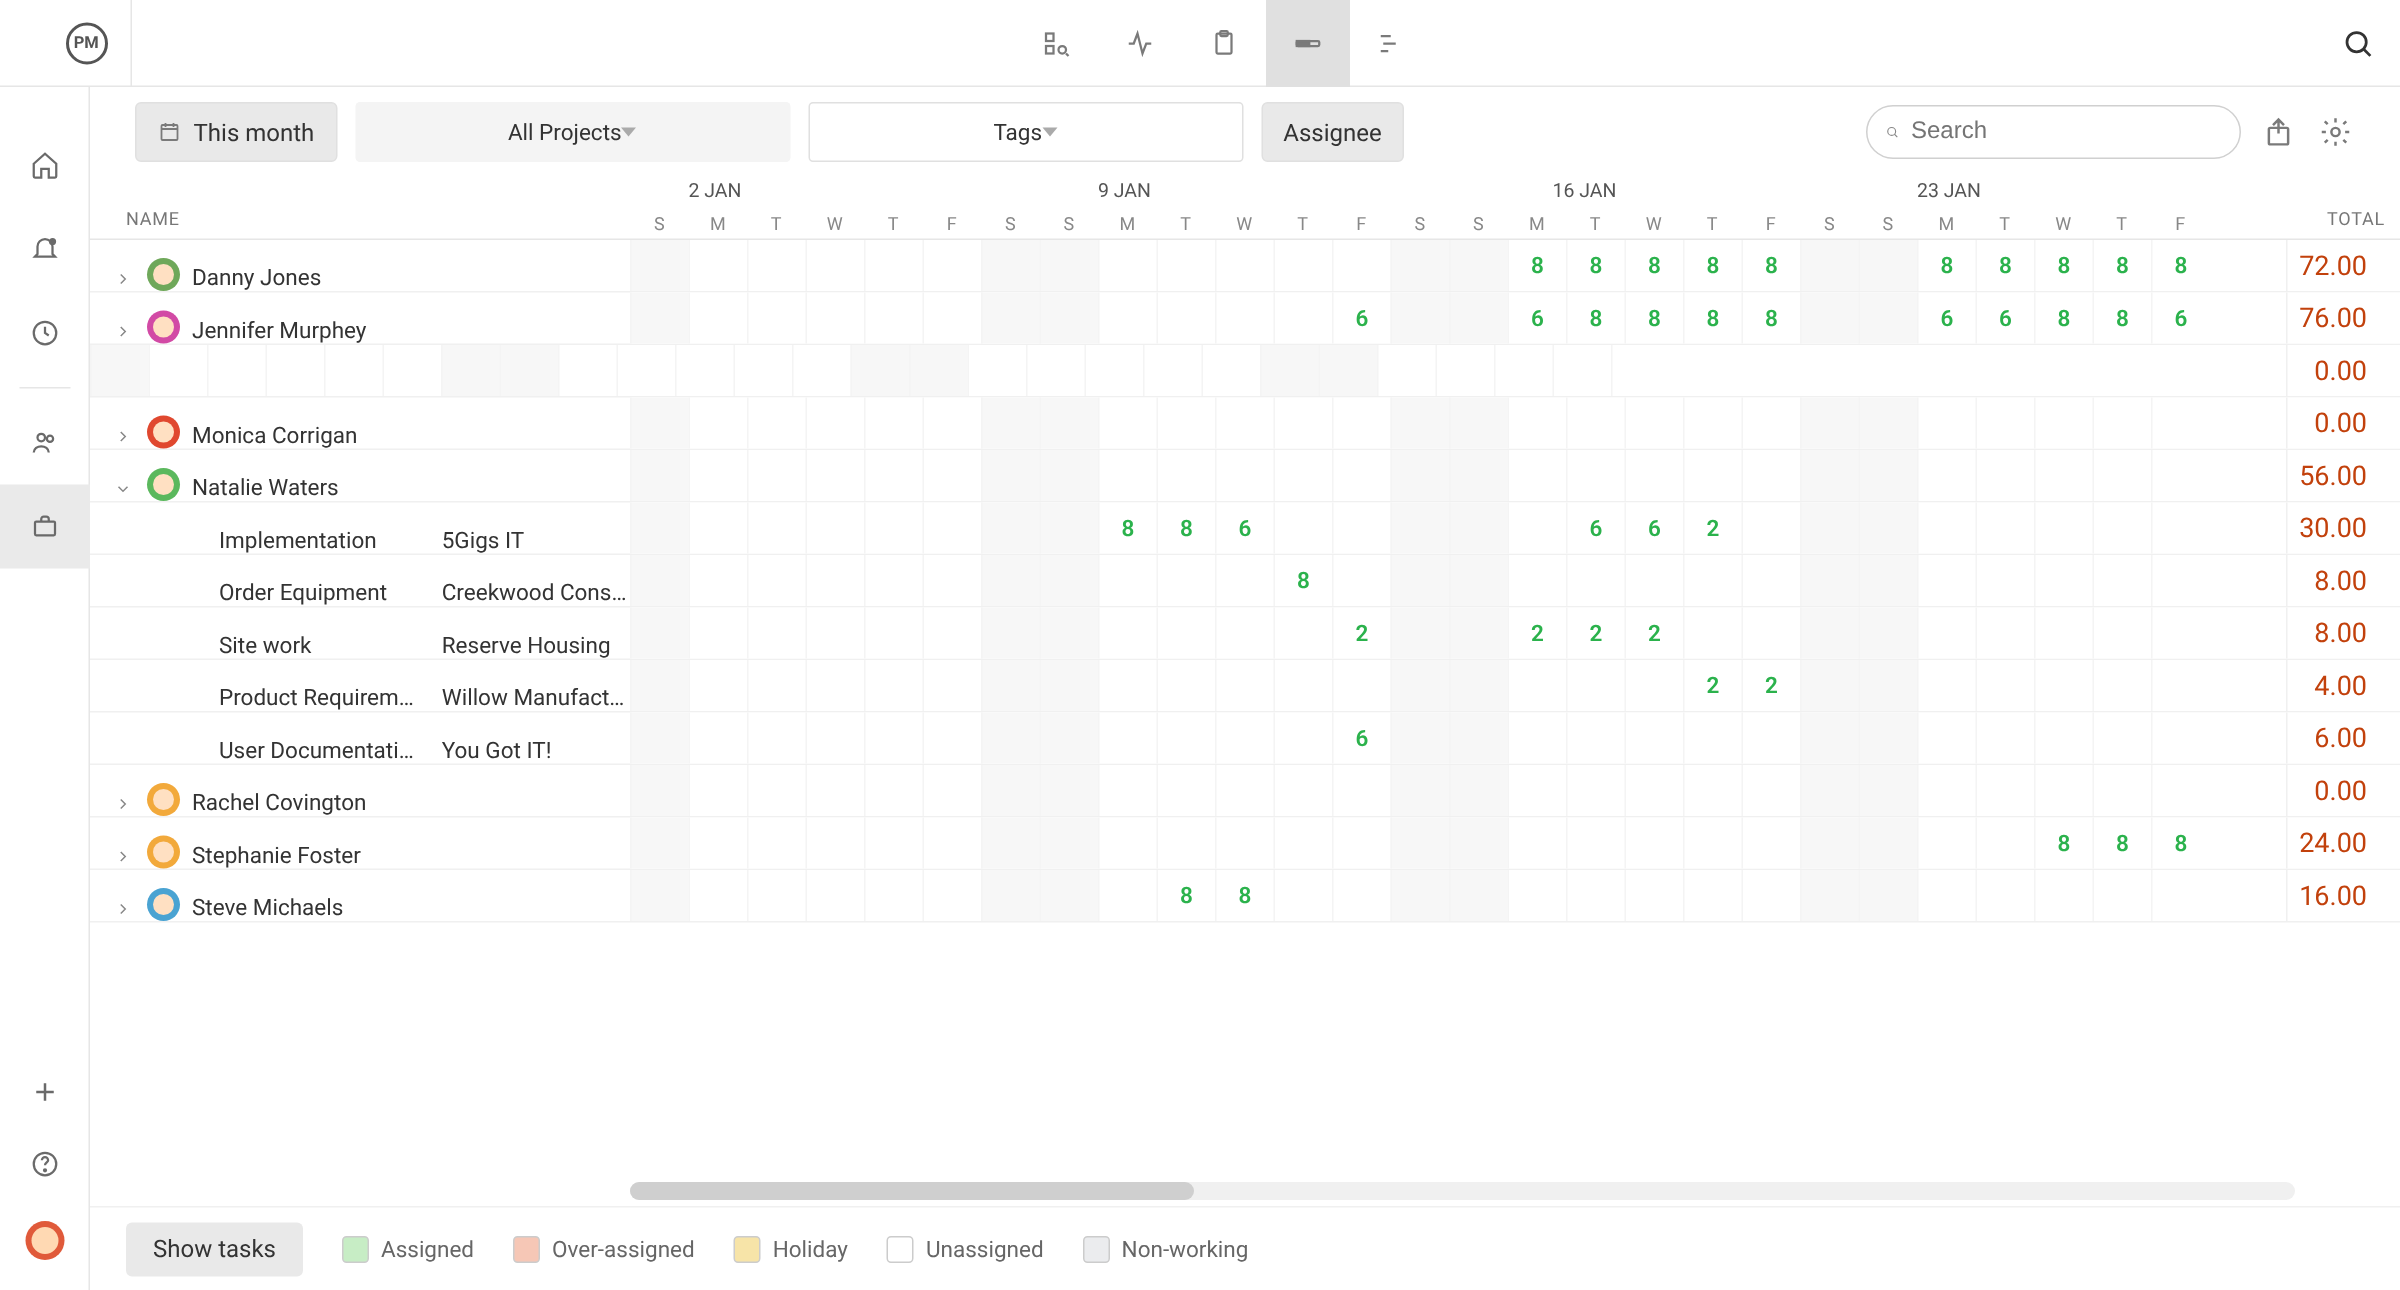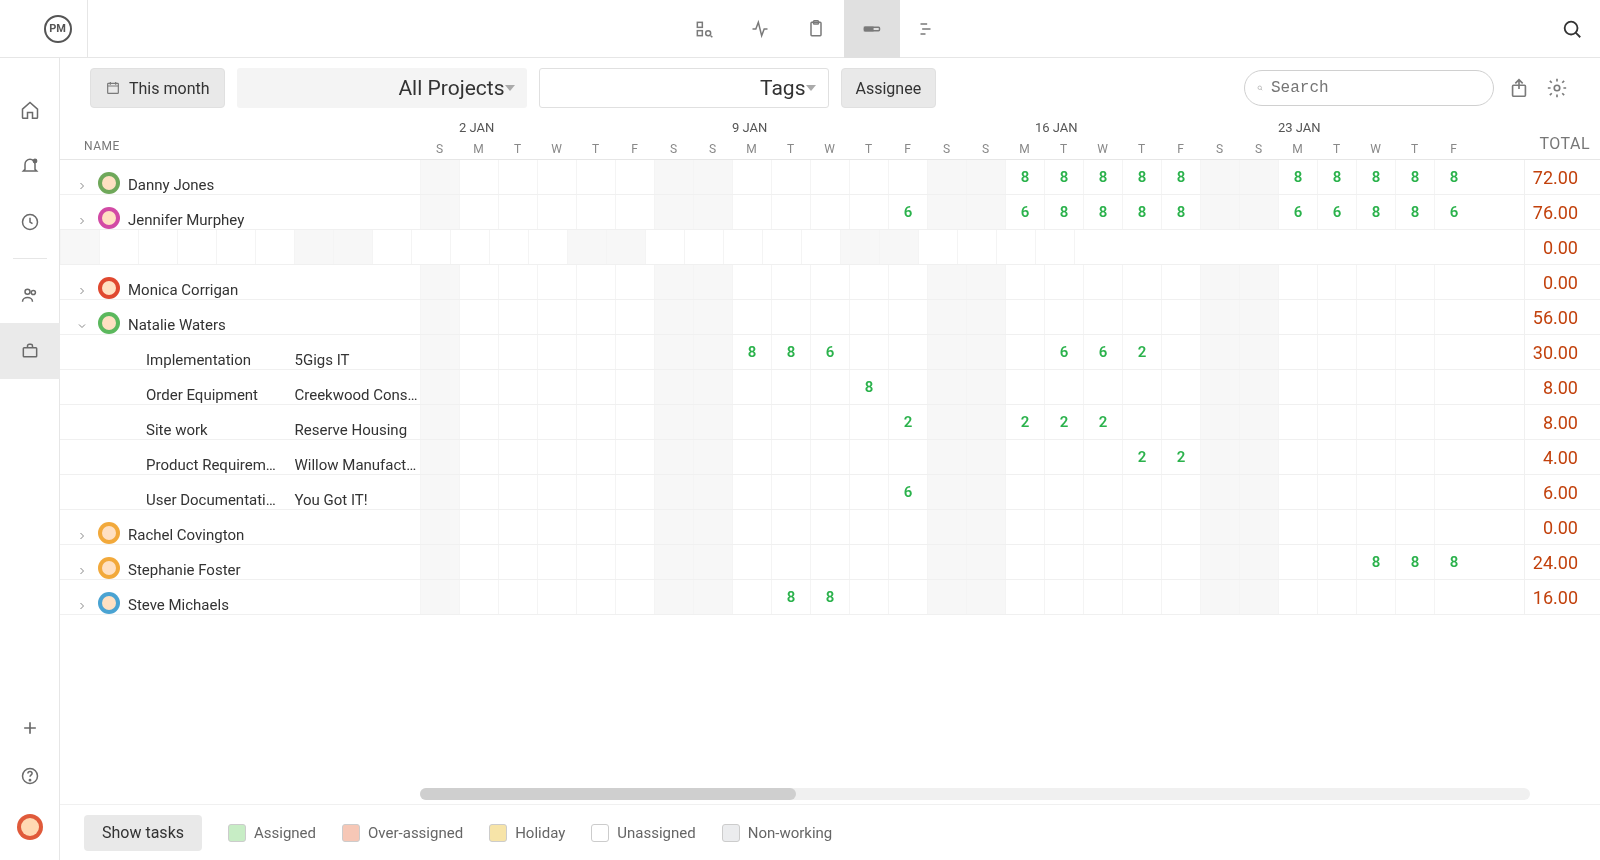--- a/index.html
+++ b/index.html
@@ -27,42 +27,42 @@
 .rail-avatar-inner { width: 18px; height: 18px; border-radius: 50%; background: #ffd9b3; }
 .rail-divider { width: 34px; border-top: 1px solid #e6e6e6; margin: 8px 0; }
 
 
 .main { position: absolute; left: 60px; right: 0; top: 58px; bottom: 0; display: flex; flex-direction: column; }
 
 
 .toolbar { height: 60px; display: flex; align-items: center; padding: 0 30px; gap: 12px; }
 .btn { background: #e9e9e9; border: 1px solid #e0e0e0; border-radius: 4px; height: 40px; display: flex; align-items: center; padding: 0 14px; font-size: 16px; color: #333; cursor: pointer; justify-content: space-between; }
 .btn svg { width: 16px; height: 16px; margin-right: 8px; color: #7a7a7a; }
-.dropdown { background: #f4f4f4; height: 40px; display: flex; align-items: center; padding: 0 12px; font-size: 21px; color: #333; cursor: pointer; justify-content: flex-end; border-radius: 3px; position: relative; }
+.dropdown { background: #f4f4f4; height: 40px; display: flex; align-items: center; padding: 0 12px; font-size: 15px; color: #333; cursor: pointer; justify-content: center; border-radius: 3px; position: relative; }
 .dropdown.projects { width: 290px; }
 .dropdown.tags { width: 290px; background: #fff; border: 1px solid #e0e0e0; }
 .dropdown .caret { width: 0; height: 0; border-left: 5px solid transparent; border-right: 5px solid transparent; border-top: 6px solid #aaa; }
 .btn.assignee { background: #e9e9e9; font-size: 16px; }
 .toolbar-spacer { flex: 1; }
 .search-box { width: 250px; height: 36px; border: 1px solid #d0d0d0; border-radius: 18px; display: flex; align-items: center; padding: 0 12px; gap: 8px; color: #888; }
-.search-box input { border: none; outline: none; font-size: 16px; color: #333; flex: 1; background: transparent; font-family: Liberation Mono, monospace; }
+.search-box input { border: none; outline: none; font-size: 16px; color: #333; flex: 1; background: transparent; }
 .search-box svg { width: 18px; height: 18px; }
 .tool-icon { width: 26px; height: 26px; color: #7a7a7a; cursor: pointer; display: flex; align-items: center; justify-content: center; }
 .tool-icon svg { width: 22px; height: 22px; }
 
 
 .grid-container { flex: 1; display: flex; flex-direction: column; overflow: hidden; position: relative; }
 .grid-header { display: flex; height: 42px; border-bottom: 1px solid #e6e6e6; }
 .name-col-header { width: 360px; padding-left: 24px; font-size: 12px; color: #777; display: flex; align-items: flex-end; padding-bottom: 6px; letter-spacing: 0.5px; }
 .time-header { flex: 1; display: flex; flex-direction: column; }
 .date-labels { height: 20px; display: flex; position: relative; font-size: 13px; color: #555; }
 .date-label { position: absolute; top: 2px; }
 .day-letters { flex: 1; display: flex; }
 .day-cell { width: 39px; text-align: center; font-size: 12px; color: #888; display: flex; align-items: center; justify-content: center; }
-.total-col-header { width: 76px; font-size: 16px; color: #777; display: flex; align-items: flex-end; justify-content: flex-end; padding-right: 10px; padding-bottom: 6px; letter-spacing: 0.5px; }
+.total-col-header { width: 76px; font-size: 12px; color: #777; display: flex; align-items: flex-end; justify-content: flex-end; padding-right: 10px; padding-bottom: 6px; letter-spacing: 0.5px; }
 
 .grid-body { flex: 1; overflow: auto; position: relative; }
 .row { display: flex; height: 35px; border-bottom: 1px solid #f0f0f0; }
 .row.person { }
 .name-cell { width: 360px; display: flex; align-items: flex-end; padding-left: 14px; gap: 8px; font-size: 15px; color: #333; }
 .name-cell.sub { padding-left: 86px; justify-content: flex-start; gap: 14px; }
 .sub-task { width: 150px; white-space: nowrap; overflow: hidden; text-overflow: ellipsis; font-size: 15px; }
 .sub-proj { width: 140px; white-space: nowrap; overflow: hidden; text-overflow: ellipsis; font-size: 15px; color: #333; }
 .chevron { width: 16px; height: 16px; color: #888; cursor: pointer; display: flex; align-items: center; justify-content: center; }
 .chevron svg { width: 12px; height: 12px; }

